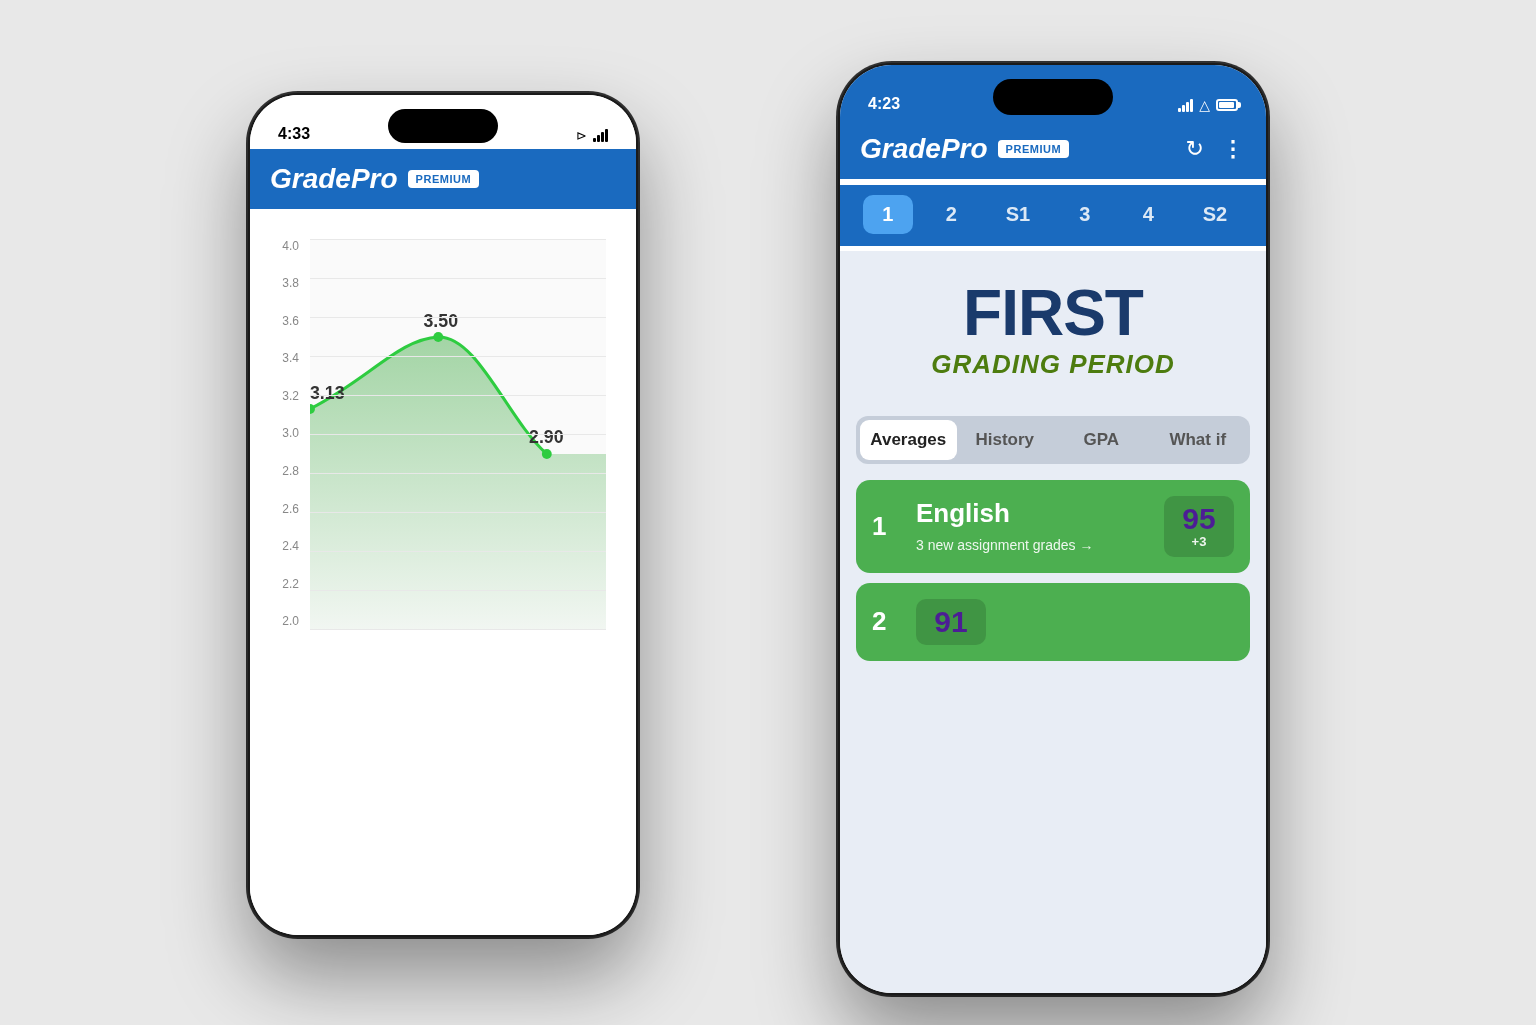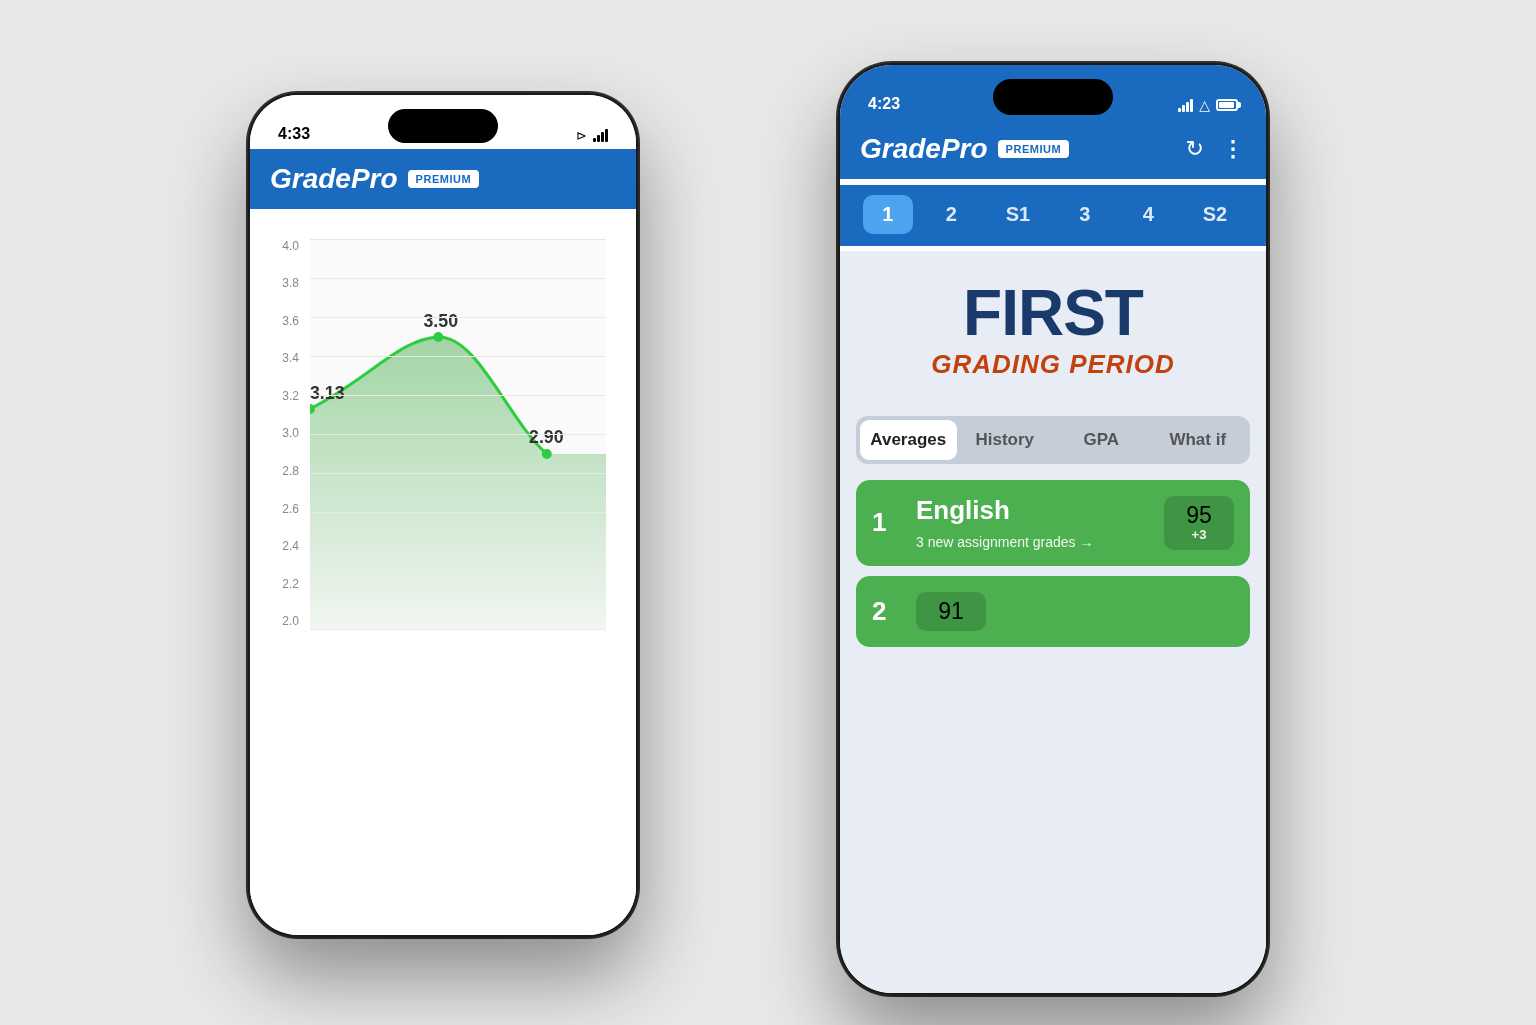--- a/index.html
+++ b/index.html
@@ -236,21 +236,21 @@
       font-size: 64px;
       font-weight: 900;
       color: #1a3a6b;
       line-height: 1;
       letter-spacing: -1px;
     }
 
     .period-title-sub {
       font-size: 26px;
       font-weight: 700;
-      color: #c2410c;
+      color: #4d7c0f;
       font-style: italic;
       margin-top: 4px;
       letter-spacing: 1px;
     }
 
     
     .sub-tabs {
       display: flex;
       gap: 0;
       background: #c5cdd9;
@@ -313,23 +313,23 @@
 
     .course-grade {
       background: rgba(0,0,0,0.15);
       border-radius: 10px;
       padding: 8px 14px;
       text-align: center;
       min-width: 70px;
     }
 
     .grade-value {
-      font-size: 23px;
-      font-weight: 400;
-      color: #000000;
+      font-size: 30px;
+      font-weight: 700;
+      color: #4c1d95;
       line-height: 1;
     }
 
     .grade-delta {
       font-size: 13px;
       color: rgba(255,255,255,0.9);
       font-weight: 600;
     }
 
     

